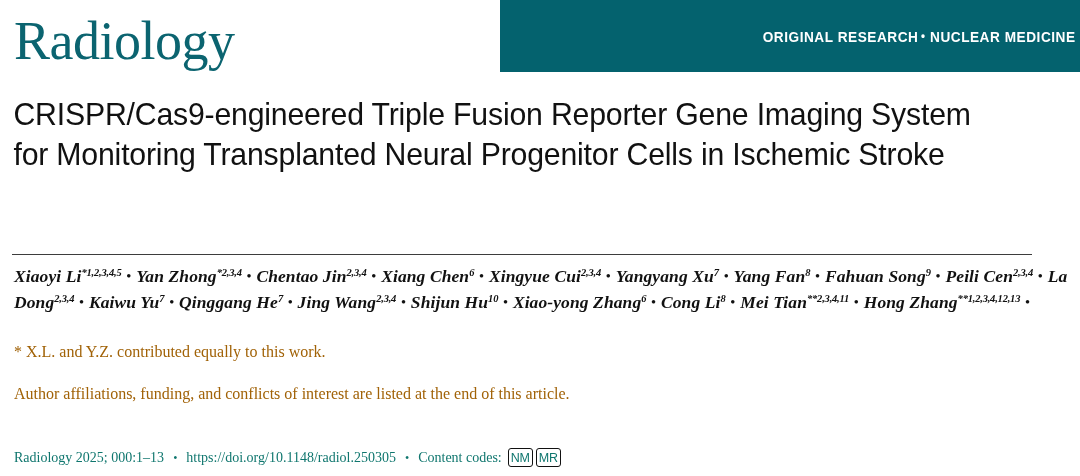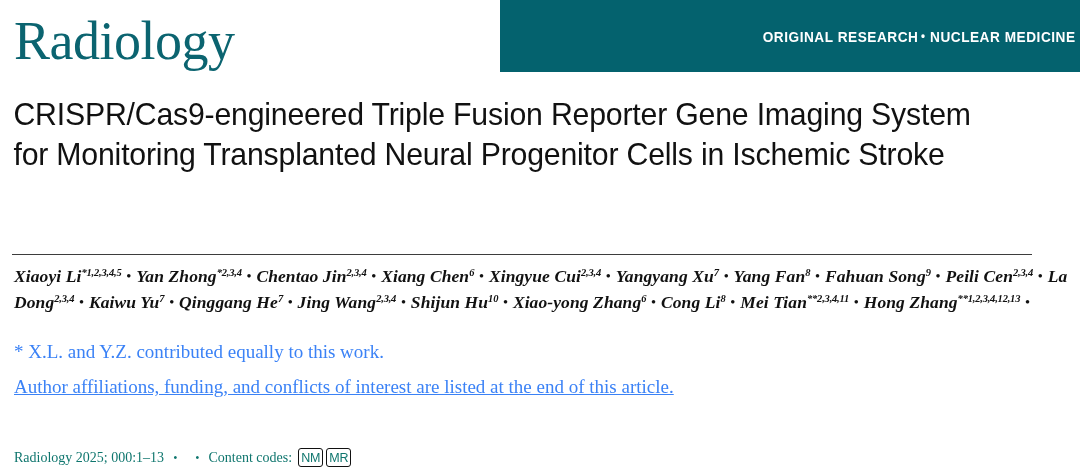--- a/index.html
+++ b/index.html
@@ -115,28 +115,28 @@
     vertical-align: 2px;
   }
 
   
   .notes {
     position: absolute;
     left: 14px;
     top: 344px;
     width: 900px;
     font-family: "Liberation Serif", serif;
-    font-size: 19px;
-    color: #3b82f6;
+    font-size: 16px;
+    color: #a16207;
   }
   .note {
     margin: 0 0 11px 0;
     line-height: 16px;
   }
-  .note.gap-top { margin-top: 19px; text-decoration: underline; }
+  .note.gap-top { margin-top: 26px; }
 
   
   .footer {
     position: absolute;
     left: 14px;
     top: 448px;
     font-family: "Liberation Serif", serif;
     font-size: 14px;
     line-height: 18px;
     color: #0f766e;
@@ -182,17 +182,18 @@
 <div class="authors" id="author-list"><span><span>Xiaoyi Li</span><span class="sup">*1,2,3,4,5</span></span><span class="dot">•</span><span><span>Yan Zhong</span><span class="sup">*2,3,4</span></span><span class="dot">•</span><span><span>Chentao Jin</span><span class="sup">2,3,4</span></span><span class="dot">•</span><span><span>Xiang Chen</span><span class="sup">6</span></span><span class="dot">•</span><span><span>Xingyue Cui</span><span class="sup">2,3,4</span></span><span class="dot">•</span><span><span>Yangyang Xu</span><span class="sup">7</span></span><span class="dot">•</span><span><span>Yang Fan</span><span class="sup">8</span></span><span class="dot">•</span><span><span>Fahuan Song</span><span class="sup">9</span></span><span class="dot">•</span><span><span>Peili Cen</span><span class="sup">2,3,4</span></span><span class="dot">•</span><span><span>La Dong</span><span class="sup">2,3,4</span></span><span class="dot">•</span><span><span>Kaiwu Yu</span><span class="sup">7</span></span><span class="dot">•</span><span><span>Qinggang He</span><span class="sup">7</span></span><span class="dot">•</span><span><span>Jing Wang</span><span class="sup">2,3,4</span></span><span class="dot">•</span><span><span>Shijun Hu</span><span class="sup">10</span></span><span class="dot">•</span><span><span>Xiao-yong Zhang</span><span class="sup">6</span></span><span class="dot">•</span><span><span>Cong Li</span><span class="sup">8</span></span><span class="dot">•</span><span><span>Mei Tian</span><span class="sup">**2,3,4,11</span></span><span class="dot">•</span><span><span>Hong Zhang</span><span class="sup">**1,2,3,4,12,13</span></span><span class="dot">•</span></div>
 
 <div class="notes">
   <p class="note">* X.L. and Y.Z. contributed equally to this work.</p>
   <p class="note gap-top">Author affiliations, funding, and conflicts of interest are listed at the end of this article.</p>
 </div>
 
 <div class="footer">
   <span>Radiology 2025; 000:1–13</span>
   <span class="dot">•</span>
+  <span>https://doi.org/10.1148/radiol.250305</span>
   <span class="dot">•</span>
   <span class="codes-label">Content codes:</span>
   <span class="code-badge">NM</span>
   <span class="code-badge">MR</span>
 </div>
 
 </body></html>

